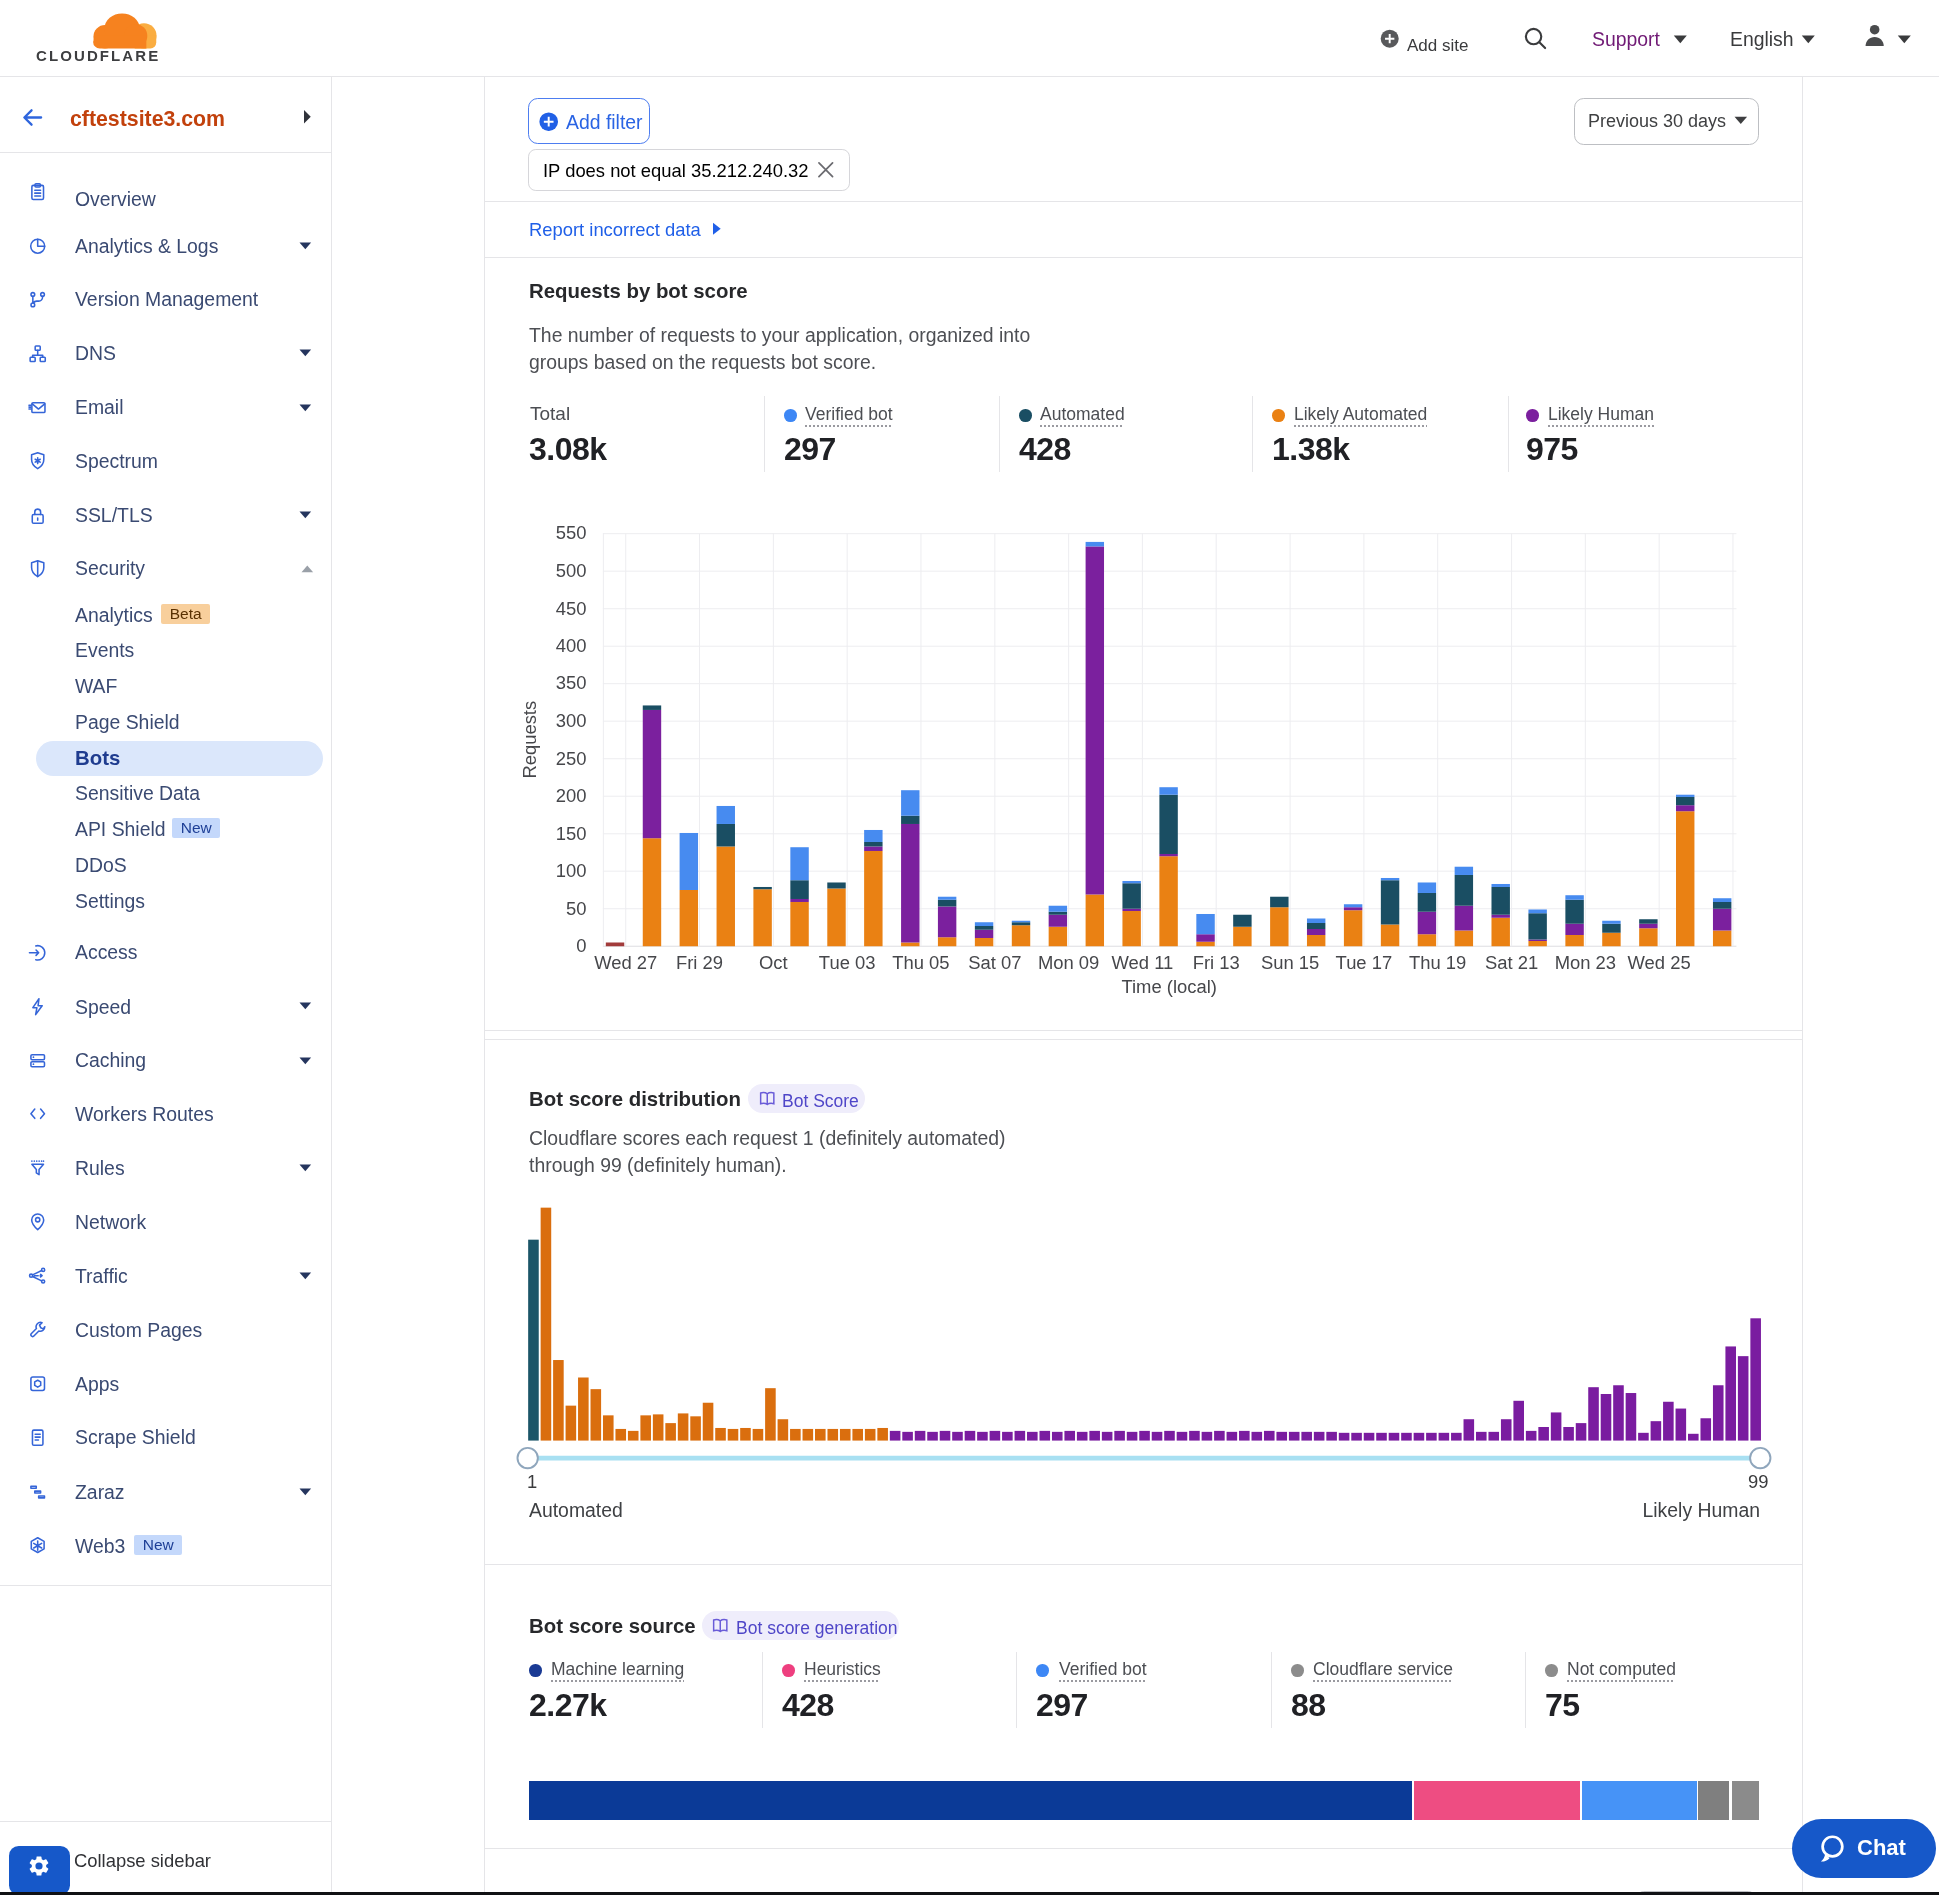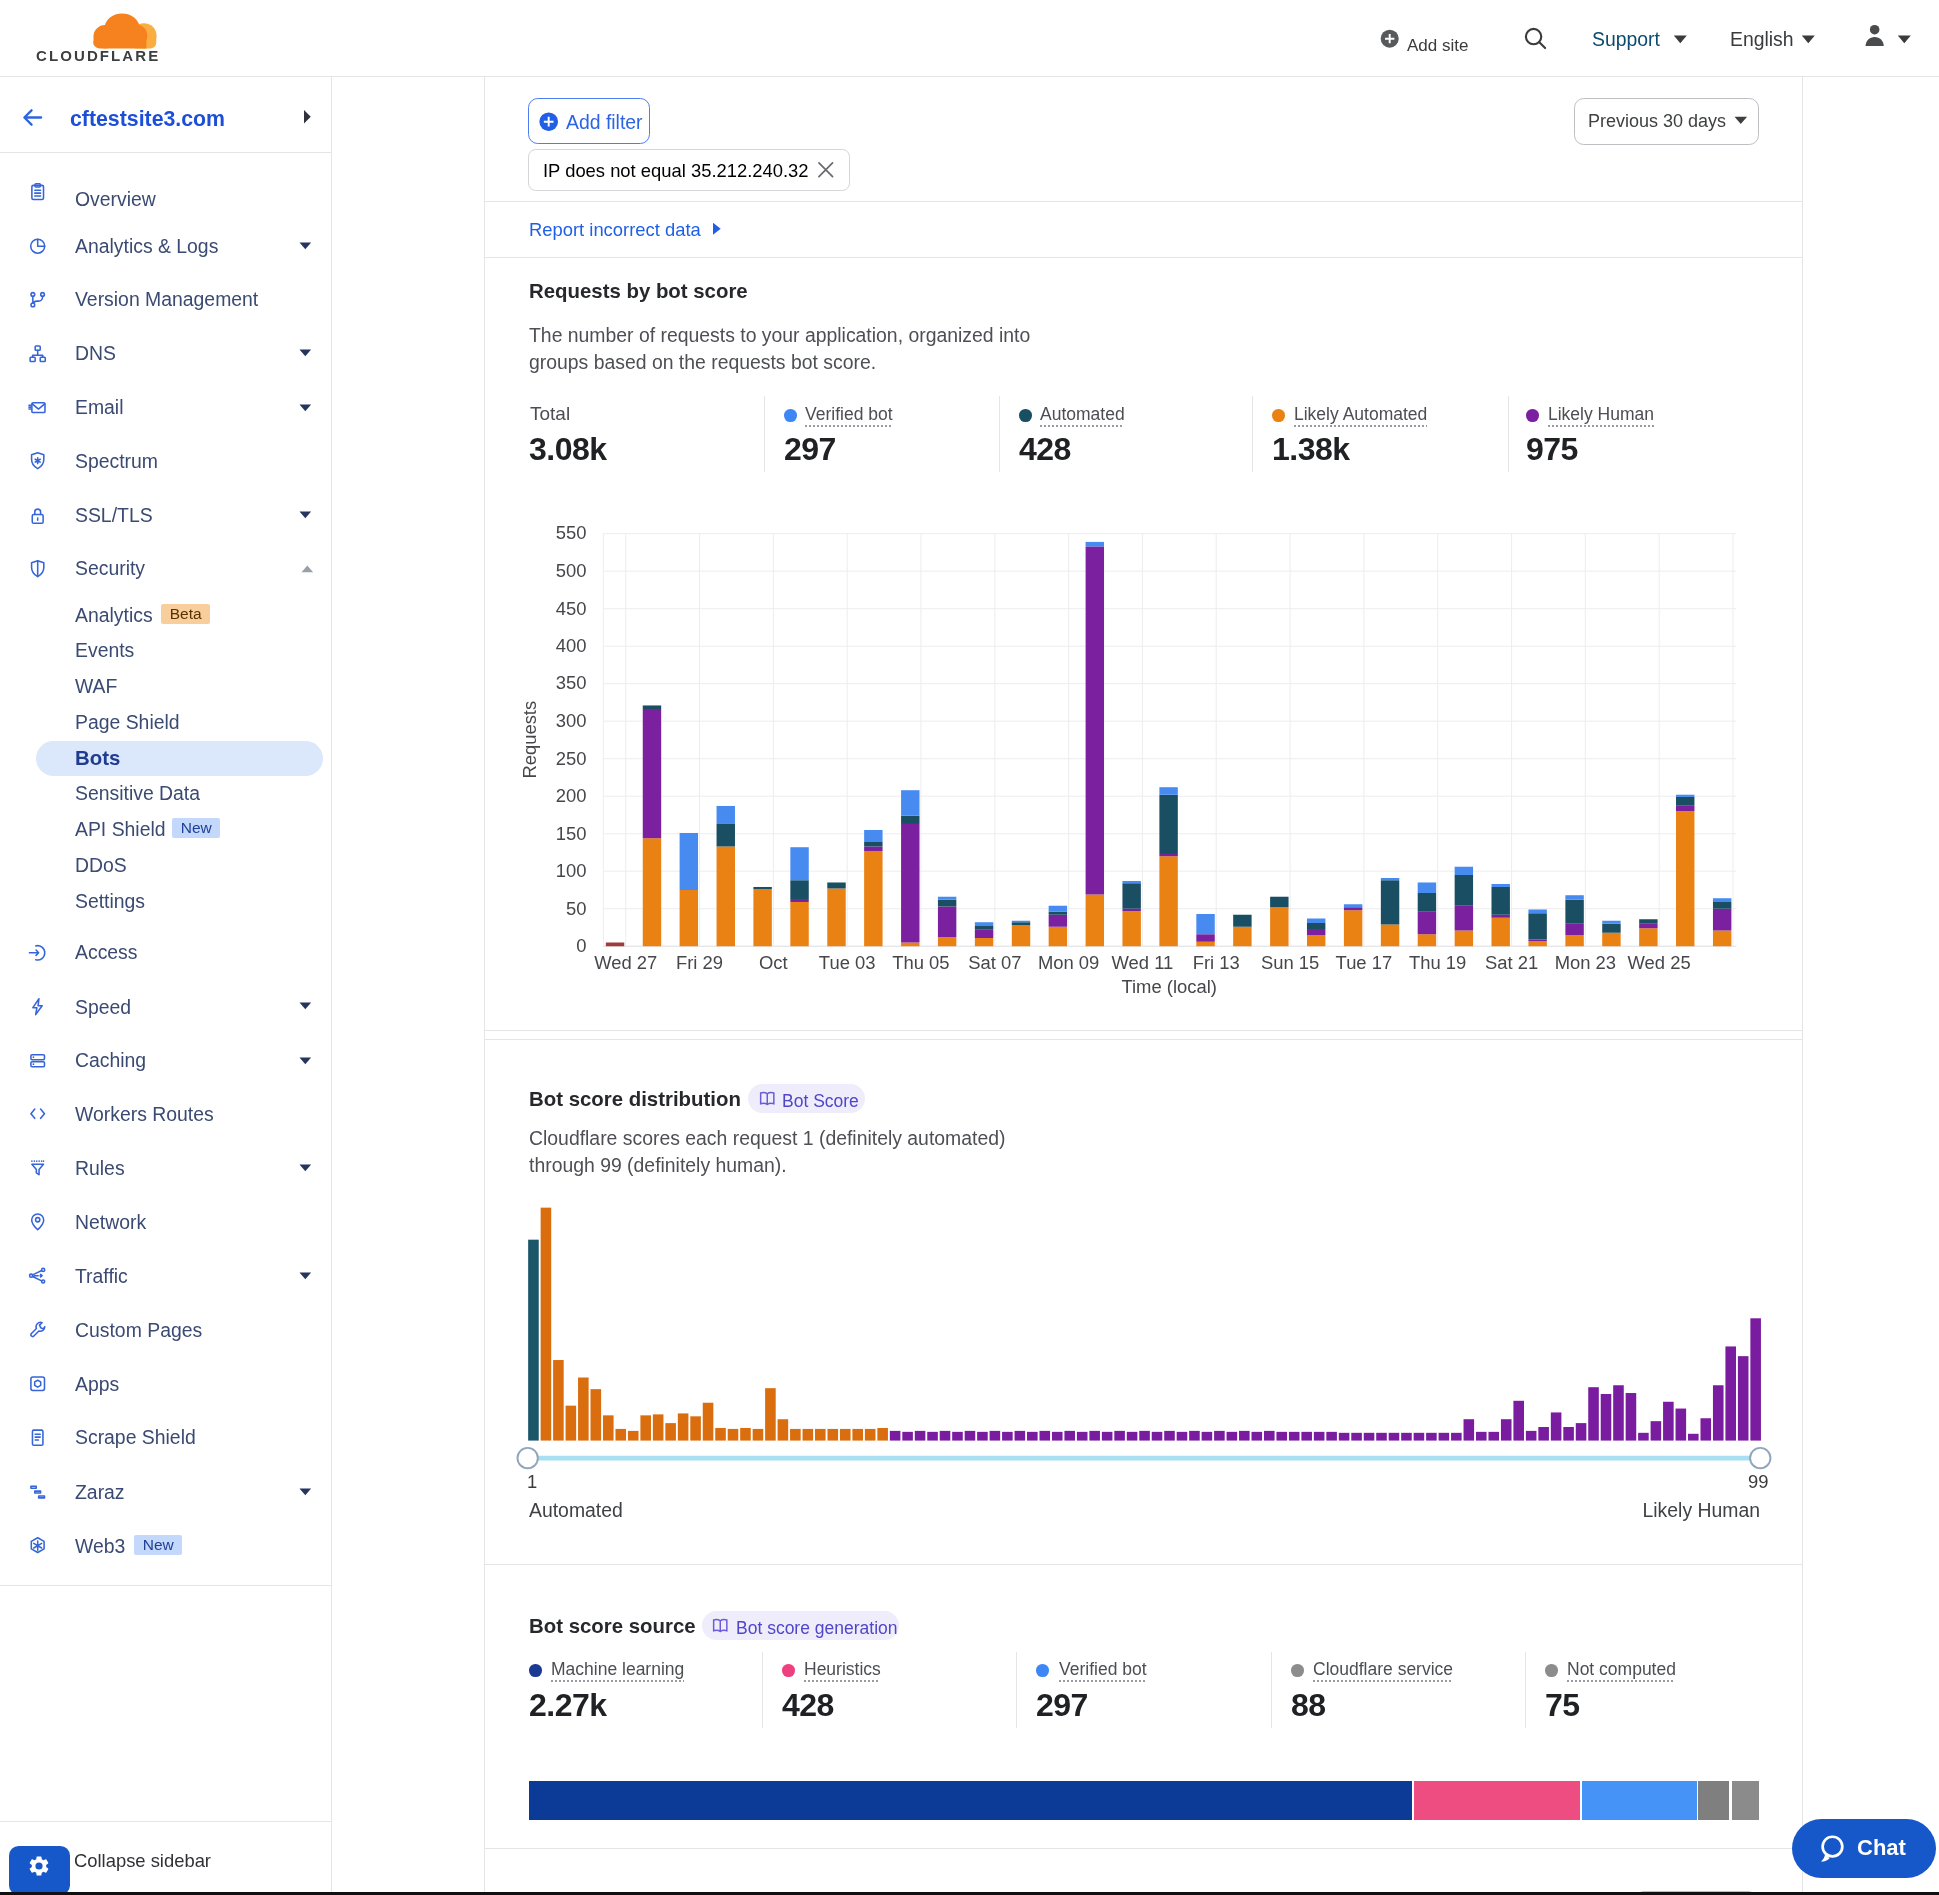--- a/index.html
+++ b/index.html
@@ -24,40 +24,40 @@
 <div class="ab" style="left:36px;top:47px;font-size:15px;font-weight:700;letter-spacing:2.1px;color:#3D3E40">CLOUDFLARE</div>
 <svg class="ab" style="left:1380px;top:29px" width="19.4" height="19.4" viewBox="0 0 20 20">
 <circle cx="10" cy="10" r="9.3" fill="#58595B"></circle>
     <path d="M10 5.2v9.6M5.2 10h9.6" stroke="#fff" stroke-width="2"></path>
   </svg>
 <div class="ab" style="left:1407px;top:36px;font-size:17px;color:#3A3B3D">Add site</div>
 <svg class="ab" style="left:1523px;top:26px" width="25" height="25" viewBox="0 0 26 26">
 <circle cx="11" cy="11" r="8" fill="none" stroke="#3A3B3D" stroke-width="2.2"></circle>
     <path d="M17 17l6 6" stroke="#3A3B3D" stroke-width="2.2" stroke-linecap="round"></path>
   </svg>
-<div class="ab" style="left:1592px;top:28px;font-size:19.4px;color:#0c4a6e">Support</div>
+<div class="ab" style="left:1592px;top:28px;font-size:19.4px;color:#701a75">Support</div>
 <svg style="position:absolute;left:1673px;top:35px" width="14.6" height="8.7" viewBox="0 0 13 8">
     <path d="M0.5 0.5h12L6.5 7.5z" fill="#3A3B3D"></path>
   </svg>
 <div class="ab" style="left:1730px;top:28px;font-size:19.4px;color:#3A3B3D">English</div>
 <svg style="position:absolute;left:1801px;top:35px" width="14.6" height="8.7" viewBox="0 0 13 8">
     <path d="M0.5 0.5h12L6.5 7.5z" fill="#3A3B3D"></path>
   </svg>
 <svg class="ab" style="left:1864px;top:23px" width="21.3" height="23" viewBox="0 0 22 24">
 <circle cx="11" cy="7" r="5" fill="#4A4B4D"></circle>
     <path d="M1.5 24c0-5.5 4.2-9.5 9.5-9.5s9.5 4 9.5 9.5z" fill="#4A4B4D"></path>
   </svg>
 <svg style="position:absolute;left:1897px;top:35px" width="14.6" height="8.7" viewBox="0 0 13 8">
     <path d="M0.5 0.5h12L6.5 7.5z" fill="#3A3B3D"></path>
   </svg>
 <div class="vline" style="left:331px;top:76px;height:1819px"></div>
 <svg class="ab" style="left:21.3px;top:106px" width="23" height="23" viewBox="0 0 24 24">
 <path d="M21 12H4M11 4.5L3.5 12l7.5 7.5" fill="none" stroke="#2E65DD" stroke-width="2.4" stroke-linecap="round" stroke-linejoin="round"></path>
   </svg>
-<div class="ab" style="left:70px;top:107px;font-size:21.3px;font-weight:700;color:#1d4ed8">cftestsite3.com</div>
+<div class="ab" style="left:70px;top:107px;font-size:21.3px;font-weight:700;color:#c2410c">cftestsite3.com</div>
 <svg class="ab" style="left:303px;top:109px" width="9.7" height="15.5" viewBox="0 0 10 16">
     <path d="M1 1l7 7-7 7z" fill="#30333B"></path>
   </svg>
 <div class="hline" style="left:0;top:152px;width:331px"></div>
 <svg style="position:absolute;left:28px;top:182px" width="19.4" height="19.4" viewBox="0 0 20 20">
     <rect x="4" y="3.5" width="12" height="14.5" rx="1.5" fill="none" stroke="#3565D8" stroke-width="1.6" stroke-linecap="round" stroke-linejoin="round"></rect>
     <rect x="7.2" y="1.8" width="5.6" height="3.4" rx="1" fill="none" stroke="#3565D8" stroke-width="1.6" stroke-linecap="round" stroke-linejoin="round"></rect>
     <path d="M7 8.5h6M7 11.5h6M7 14.5h6" fill="none" stroke="#3565D8" stroke-width="1.6" stroke-linecap="round" stroke-linejoin="round"></path>
   </svg>
 <div class="mi" style="top:188px">Overview</div>

